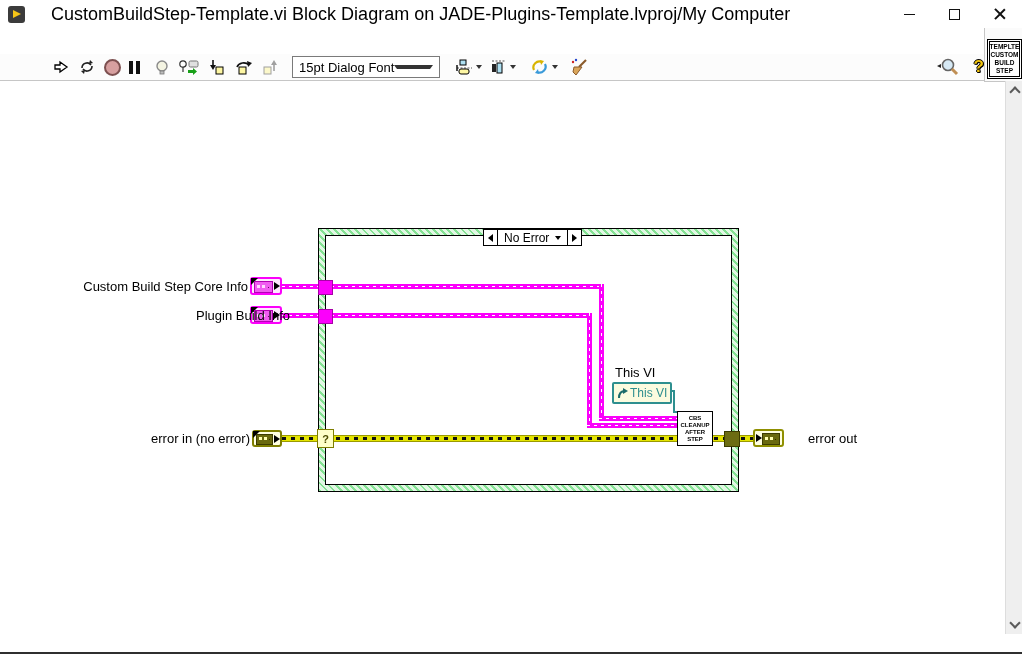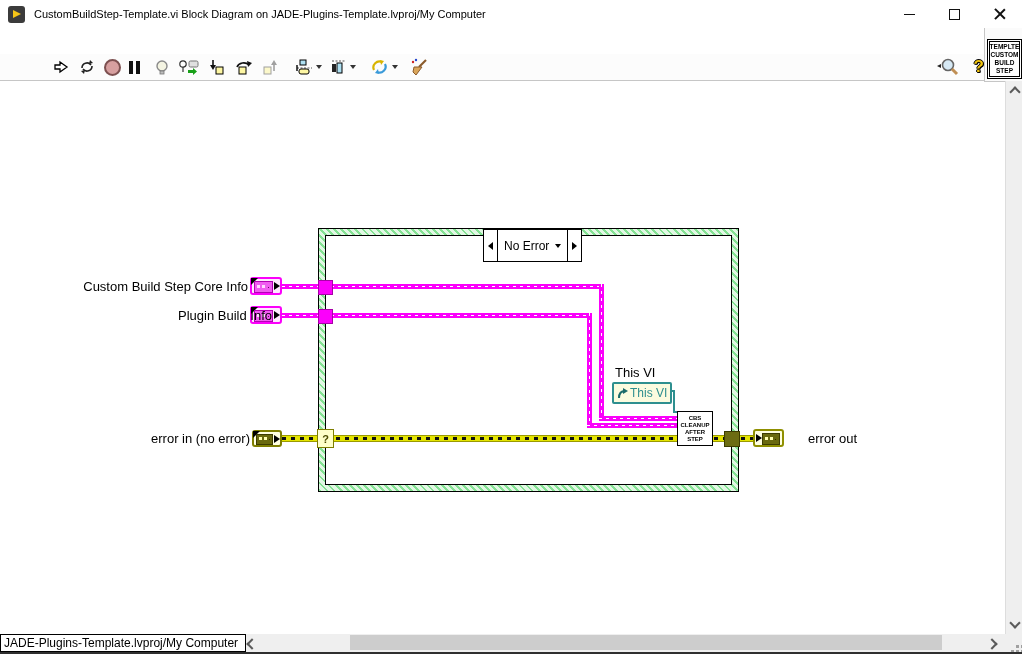--- a/index.html
+++ b/index.html
@@ -5,21 +5,21 @@
   html,body{margin:0;padding:0;background:#888;}
   .app{position:relative;width:1022px;height:654px;background:#fff;overflow:hidden;
        font-family:"Liberation Sans",sans-serif;color:#000;}
   
   .titlebar{position:absolute;left:0;top:0;width:1022px;height:28px;background:#fff;
             display:flex;align-items:center;}
   .lv-appicon{width:17px;height:17px;margin-left:8px;border-radius:3px;background:#3b3b3b;
               position:relative;flex:0 0 auto;}
   .lv-appicon i{position:absolute;left:5px;top:4px;width:0;height:0;
                 border-left:8px solid #f5c518;border-top:4.5px solid transparent;border-bottom:4.5px solid transparent;}
-  .title-text{margin-left:9px;font-size:11px;white-space:nowrap;}
+  .title-text{margin-left:26px;font-size:18px;white-space:nowrap;}
   .win-btns{margin-left:auto;display:flex;height:28px;}
   .win-btn{width:45px;height:28px;display:flex;align-items:center;justify-content:center;}
   .glyph-min{width:11px;height:0;border-top:1px solid #111;display:block;}
   .glyph-max{width:9px;height:9px;border:1px solid #111;display:block;}
   .glyph-close{position:relative;width:12px;height:12px;display:block;}
   .glyph-close::before,.glyph-close::after{content:"";position:absolute;left:5px;top:-1px;width:1.5px;height:14px;background:#111;}
   .glyph-close::before{transform:rotate(45deg);} .glyph-close::after{transform:rotate(-45deg);}
   
   .menubar{position:absolute;left:0;top:28px;width:984px;height:25px;background:#fff;
            display:flex;align-items:center;padding-left:8px;border-bottom:1px solid #e8e8e8;}
@@ -55,21 +55,21 @@
   .chev{width:6px;height:6px;border-right:2px solid #5a5a5a;border-bottom:2px solid #5a5a5a;display:inline-block;}
   .chev.right{transform:rotate(-45deg);} .chev.left{transform:rotate(135deg);}
   .chev.up{transform:rotate(-135deg);} .chev.down{transform:rotate(45deg);}
   .grip{position:absolute;right:3px;bottom:4px;width:3px;height:3px;background:#a0a0a0;
         box-shadow:-5px 5px #a0a0a0,0 5px #a0a0a0,5px 5px #a0a0a0,5px 0 #a0a0a0;}
   .bottom-strip{position:absolute;left:0;top:652px;width:1022px;height:2px;background:#2f2f2f;}
   
   .case{position:absolute;left:318px;top:228px;width:419px;height:262px;border:1px solid #000;
         background:repeating-linear-gradient(45deg,#84e293 0 2px,#e2f8e4 2px 5px);z-index:1;}
   .case .inner{position:absolute;inset:6px;background:#fff;border:1px solid #000;}
-  .case-sel{position:absolute;left:483px;top:229px;height:33px;display:flex;z-index:5;}
+  .case-sel{position:absolute;left:483px;top:229px;height:17px;display:flex;z-index:5;}
   .sel-side{width:13px;background:#fff;border:1px solid #000;display:flex;align-items:center;justify-content:center;}
   .tri-l{width:0;height:0;border-right:5px solid #000;border-top:4px solid transparent;border-bottom:4px solid transparent;}
   .tri-r{width:0;height:0;border-left:5px solid #000;border-top:4px solid transparent;border-bottom:4px solid transparent;}
   .sel-main{background:#fff;border:1px solid #000;margin:0 -1px;padding:0 6px;display:flex;align-items:center;gap:6px;}
   .sel-main span{font-size:12px;white-space:nowrap;}
   .sel-main .caret{border-top-color:#000;}
   
   .wph{position:absolute;height:5px;background:#fb00fb;z-index:2;}
   .wph::after{content:"";position:absolute;left:0;right:0;top:2px;height:1px;
               background-image:repeating-linear-gradient(90deg,#fff 0 3px,transparent 3px 7px);}
@@ -208,20 +208,24 @@
     </span>
     <span class="tb-btn">
       <span class="ico" style="opacity:.55;">
         <svg width="18" height="16" viewBox="0 0 18 16">
           <rect x="2" y="8" width="7" height="7" fill="#fdf6a3" stroke="#555"></rect>
           <line x1="12" y1="12" x2="12" y2="5" stroke="#555" stroke-width="1.6"></line>
           <path d="M9 6 l3 -5 l3 5 z" fill="#555"></path>
         </svg>
       </span>
     </span>
+    <span class="fontbox">
+      <span>15pt Dialog Font</span>
+      <span class="caret"></span>
+    </span>
     <span class="tb-drop" style="margin-left:8px;">
       <span class="ico">
         <svg width="17" height="16" viewBox="0 0 17 16">
           <rect x="4" y="1" width="6" height="5" fill="#aee0f2" stroke="#000"></rect>
           <line x1="1" y1="9" x2="16" y2="9" stroke="#555" stroke-dasharray="2 1.5"></line>
           <rect x="3" y="10" width="10" height="5" rx="2" fill="#fdf6a3" stroke="#000"></rect>
           <line x1="1" y1="6" x2="1" y2="12" stroke="#000" stroke-width="1.4"></line>
         </svg>
       </span>
       <span class="caret"></span>
@@ -337,21 +341,21 @@
     <span class="fold"></span>
     <span class="in"></span>
     <span class="arr"></span>
   </div>
   <div class="term term-olive-out" style="left:753px;top:429px;">
     <span class="in"></span>
     <span class="arr"></span>
   </div>
 
   <div class="dlabel" style="right:774px;top:279px;">Custom Build Step Core Info</div>
-  <div class="dlabel" style="right:750px;top:308px;">Plugin Build Info</div>
+  <div class="dlabel" style="right:732px;top:308px;">Plugin Build Info</div>
   <div class="dlabel" style="right:772px;top:431px;">error in (no error)</div>
   <div class="dlabel" style="left:808px;top:431px;">error out</div>
 
 
   <div class="dlabel" style="left:615px;top:365px;">This VI</div>
   <div class="thisvi-node">
     <span class="ico" style="margin:0 2px 0 3px;">
       <svg width="11" height="11" viewBox="0 0 11 11">
         <path d="M2 10 Q2 3 8 3" fill="none" stroke="#1c6b6b" stroke-width="2"></path>
         <path d="M6 0 l5 3 l-5 3 z" fill="#1c6b6b"></path>
@@ -365,25 +369,16 @@
     <div>CLEANUP</div>
     <div>AFTER</div>
     <div>STEP</div>
   </div>
 
   <div class="vscroll">
     <span class="chev up" style="position:absolute;left:5px;top:7px;"></span>
     <span class="chev down" style="position:absolute;left:5px;bottom:7px;"></span>
   </div>
 
-  <div class="hscrollrow">
-    <div class="ctx-box">
-      <span>JADE-Plugins-Template.lvproj/My Computer</span>
-    </div>
-    <span class="chev left" style="position:absolute;left:248px;top:6px;"></span>
-    <div class="hthumb"></div>
-    <span class="chev right" style="position:absolute;left:988px;top:6px;"></span>
-    <span class="grip"></span>
-  </div>
 
   <div class="bottom-strip"></div>
 
 </div>
 
 </body></html>

